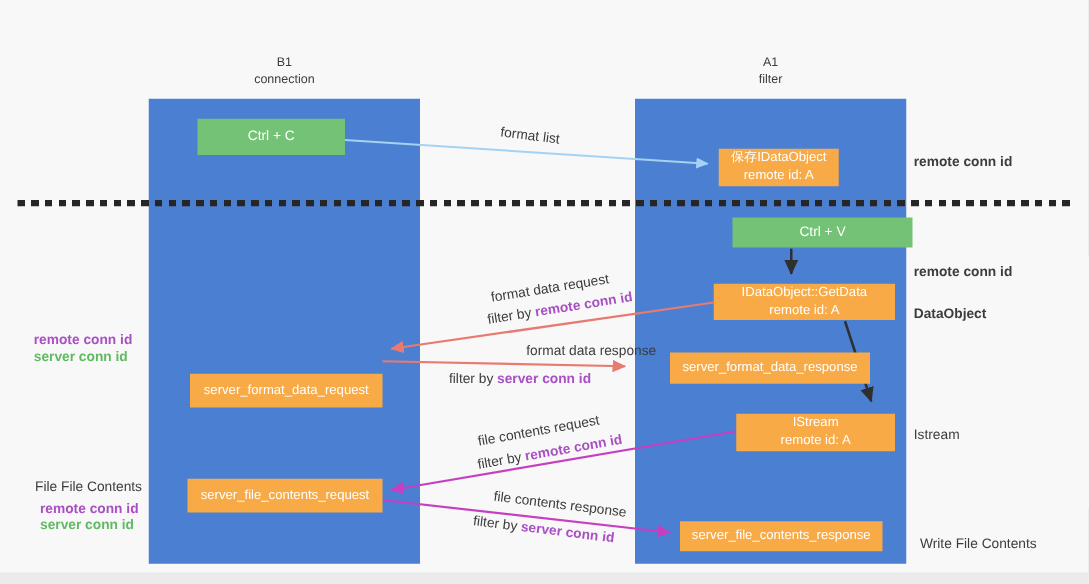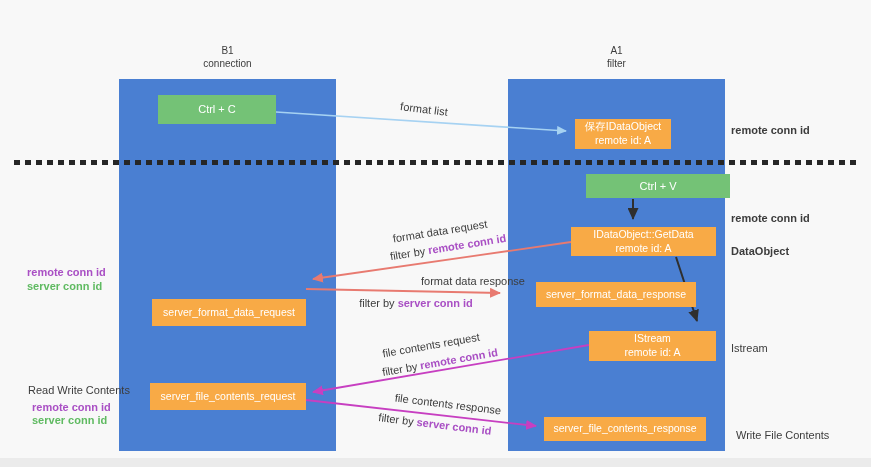--- a/index.html
+++ b/index.html
@@ -177,19 +177,19 @@
   <div class="side purple sd-remote2">remote conn id</div>
   <div class="side sd-dataobject">DataObject</div>
   <div class="side sd-istream">Istream</div>
   <div class="side sd-write">Write File Contents</div>
 
   <div class="side sd-leftids1">
     <div class="purple">remote conn id</div>
     <div class="greent">server conn id</div>
   </div>
 
-  <div class="side sd-readfile">Read Write Contents</div>
+  <div class="side sd-readfile">File File Contents</div>
   <div class="side sd-leftids2">
     <div class="purple">remote conn id</div>
     <div class="greent">server conn id</div>
   </div>
 
 </div>
 
 </body></html>

